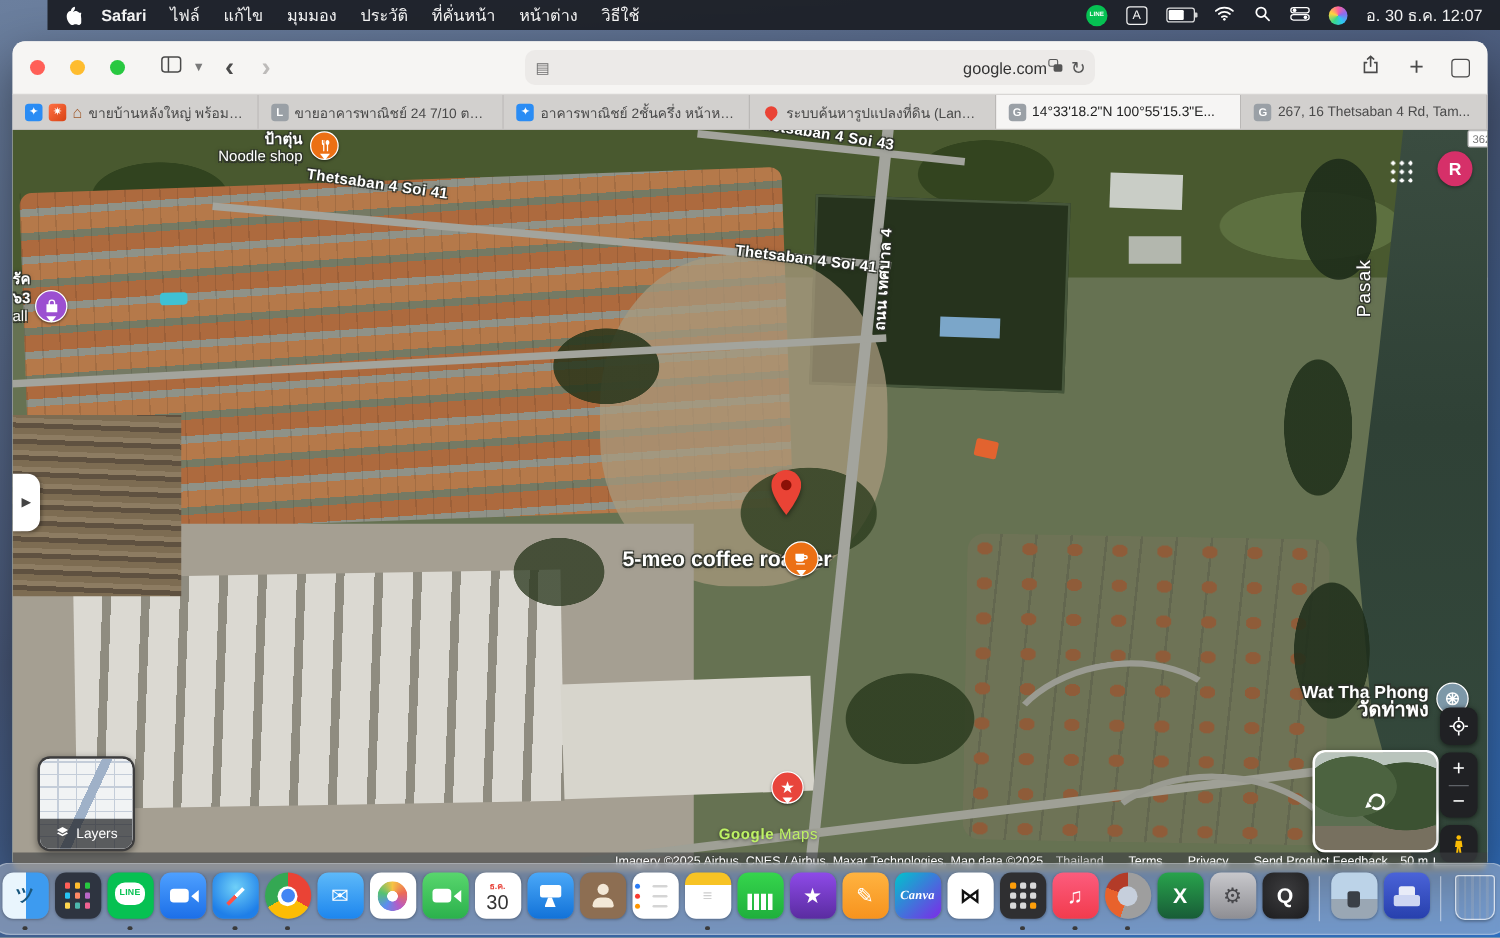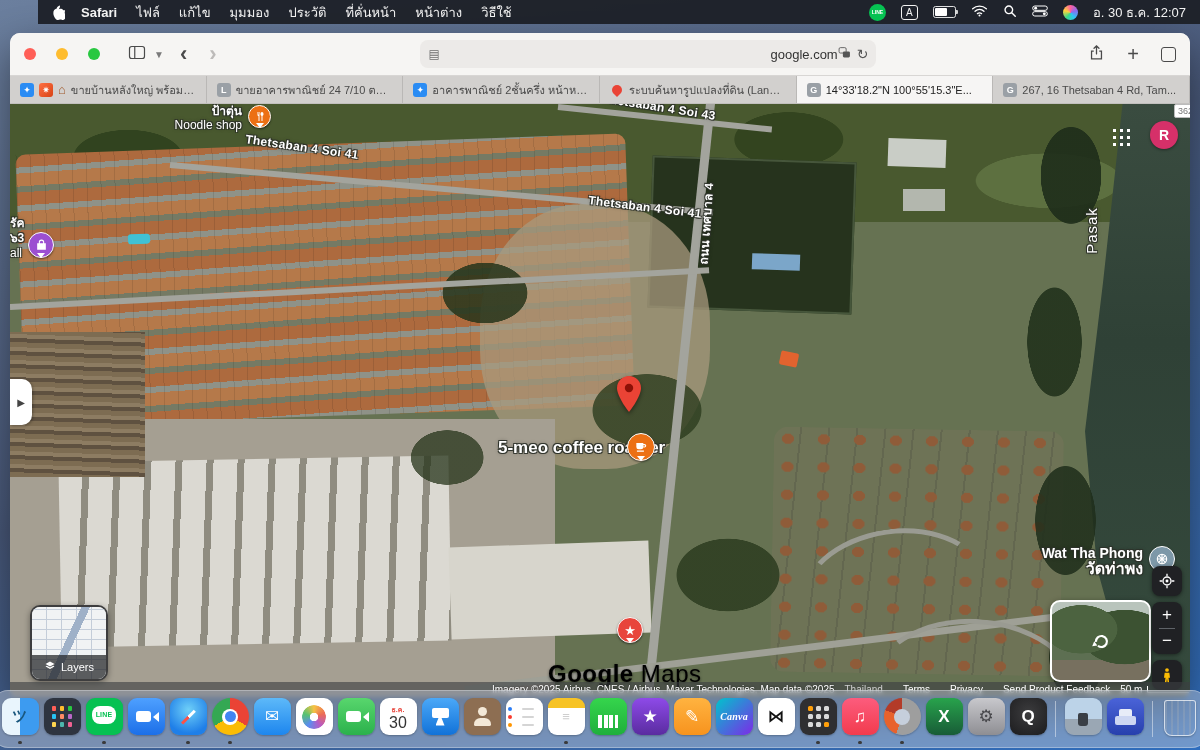--- a/index.html
+++ b/index.html
@@ -111,21 +111,21 @@
   .r-c2{left:855px;top:515px;width:210px;height:150px;border-top-color:#9a9b92;transform:rotate(4deg);}
   .r-c3{left:-60px;top:370px;width:340px;height:280px;border-bottom-color:#a8a399;transform:rotate(8deg);}
   
   .mlabel{position:absolute;color:#fff;font-weight:bold;white-space:nowrap;
     text-shadow:-1px -1px 0 rgba(45,50,42,.9),1px -1px 0 rgba(45,50,42,.9),-1px 1px 0 rgba(45,50,42,.9),1px 1px 0 rgba(45,50,42,.9),0 0 4px rgba(0,0,0,.4);}
   .street{font-size:12px;letter-spacing:.3px;}
   .poi-icon{position:absolute;border-radius:50%;display:flex;align-items:center;justify-content:center;
     box-shadow:0 1px 2px rgba(0,0,0,.5);border:1.5px solid #fff;}
   .poi-icon::after{content:"";position:absolute;bottom:-5px;left:50%;transform:translateX(-50%);
     border:4px solid transparent;border-top:5px solid #fff;}
-  .watermark{position:absolute;left:538px;top:556px;color:#000000;font-size:24px;letter-spacing:.5px;
+  .watermark{position:absolute;left:565px;top:556px;color:#bef264;font-size:12px;letter-spacing:.5px;
     text-shadow:0 1px 3px rgba(0,0,0,.55);font-weight:normal;}
   .watermark b{font-weight:bold;}
   
   .attrib{position:absolute;left:0;right:0;bottom:0;height:15px;background:rgba(60,63,66,.62);
     display:flex;align-items:center;color:#fff;font-size:10px;white-space:nowrap;}
   .attrib .imagery{margin-left:482px;text-shadow:0 0 2px rgba(0,0,0,.6);}
   .attrib .links{margin-left:auto;display:flex;align-items:center;gap:0;}
   .attrib .links span{padding:0 10px;}
   .attrib .thailand{color:#cfcfcf;}
   .scalebox{display:flex;align-items:center;gap:5px;margin-right:8px;}

